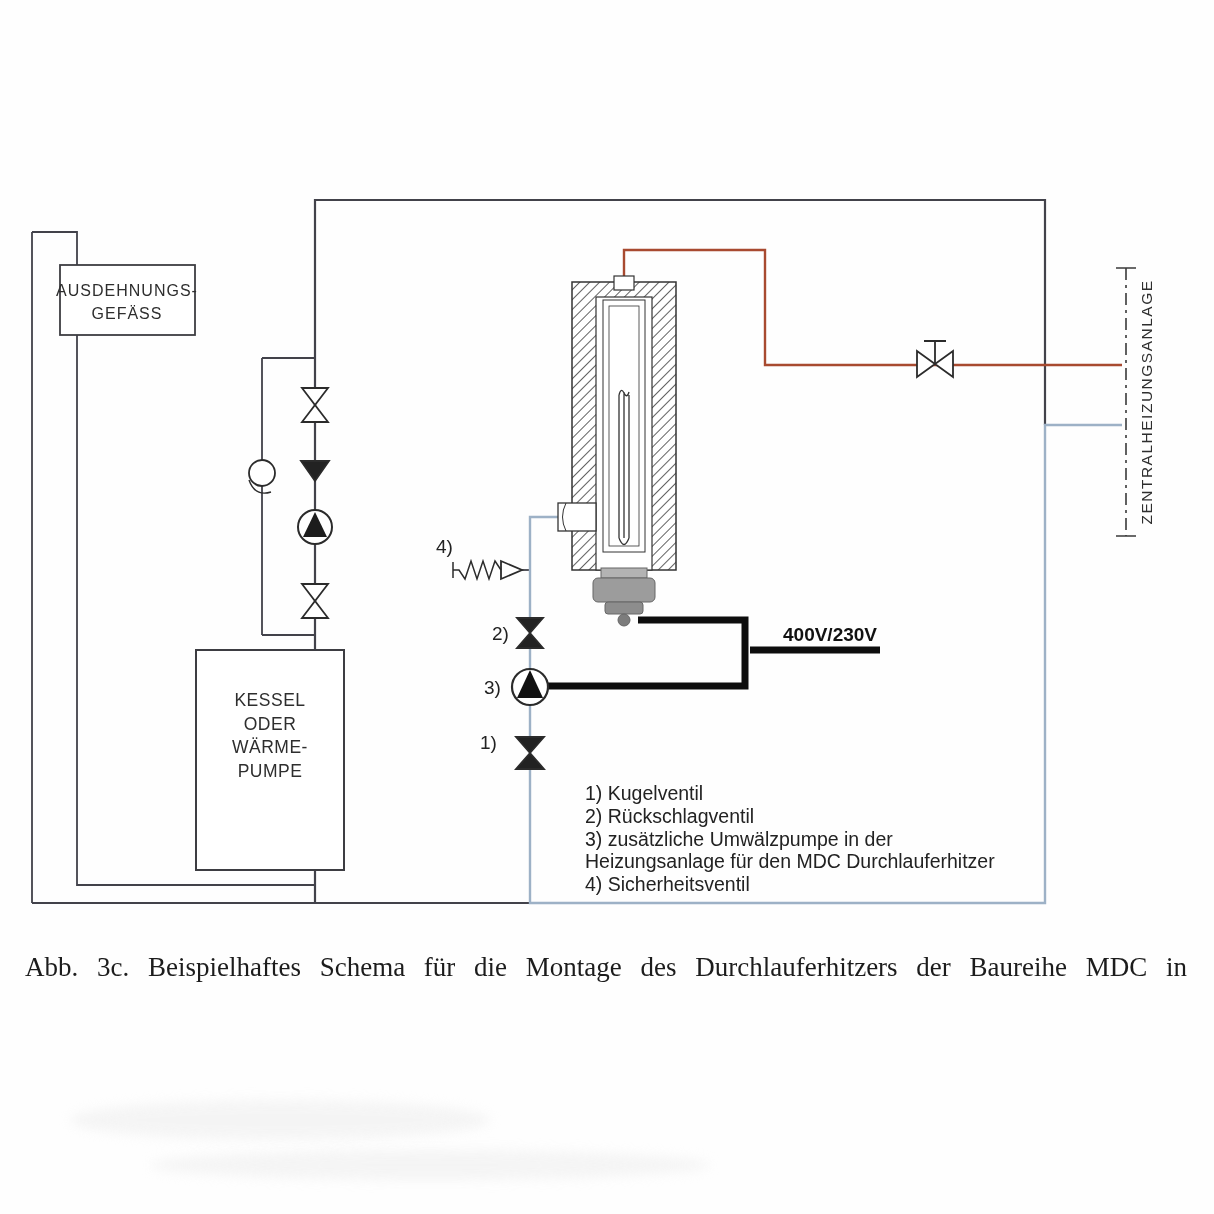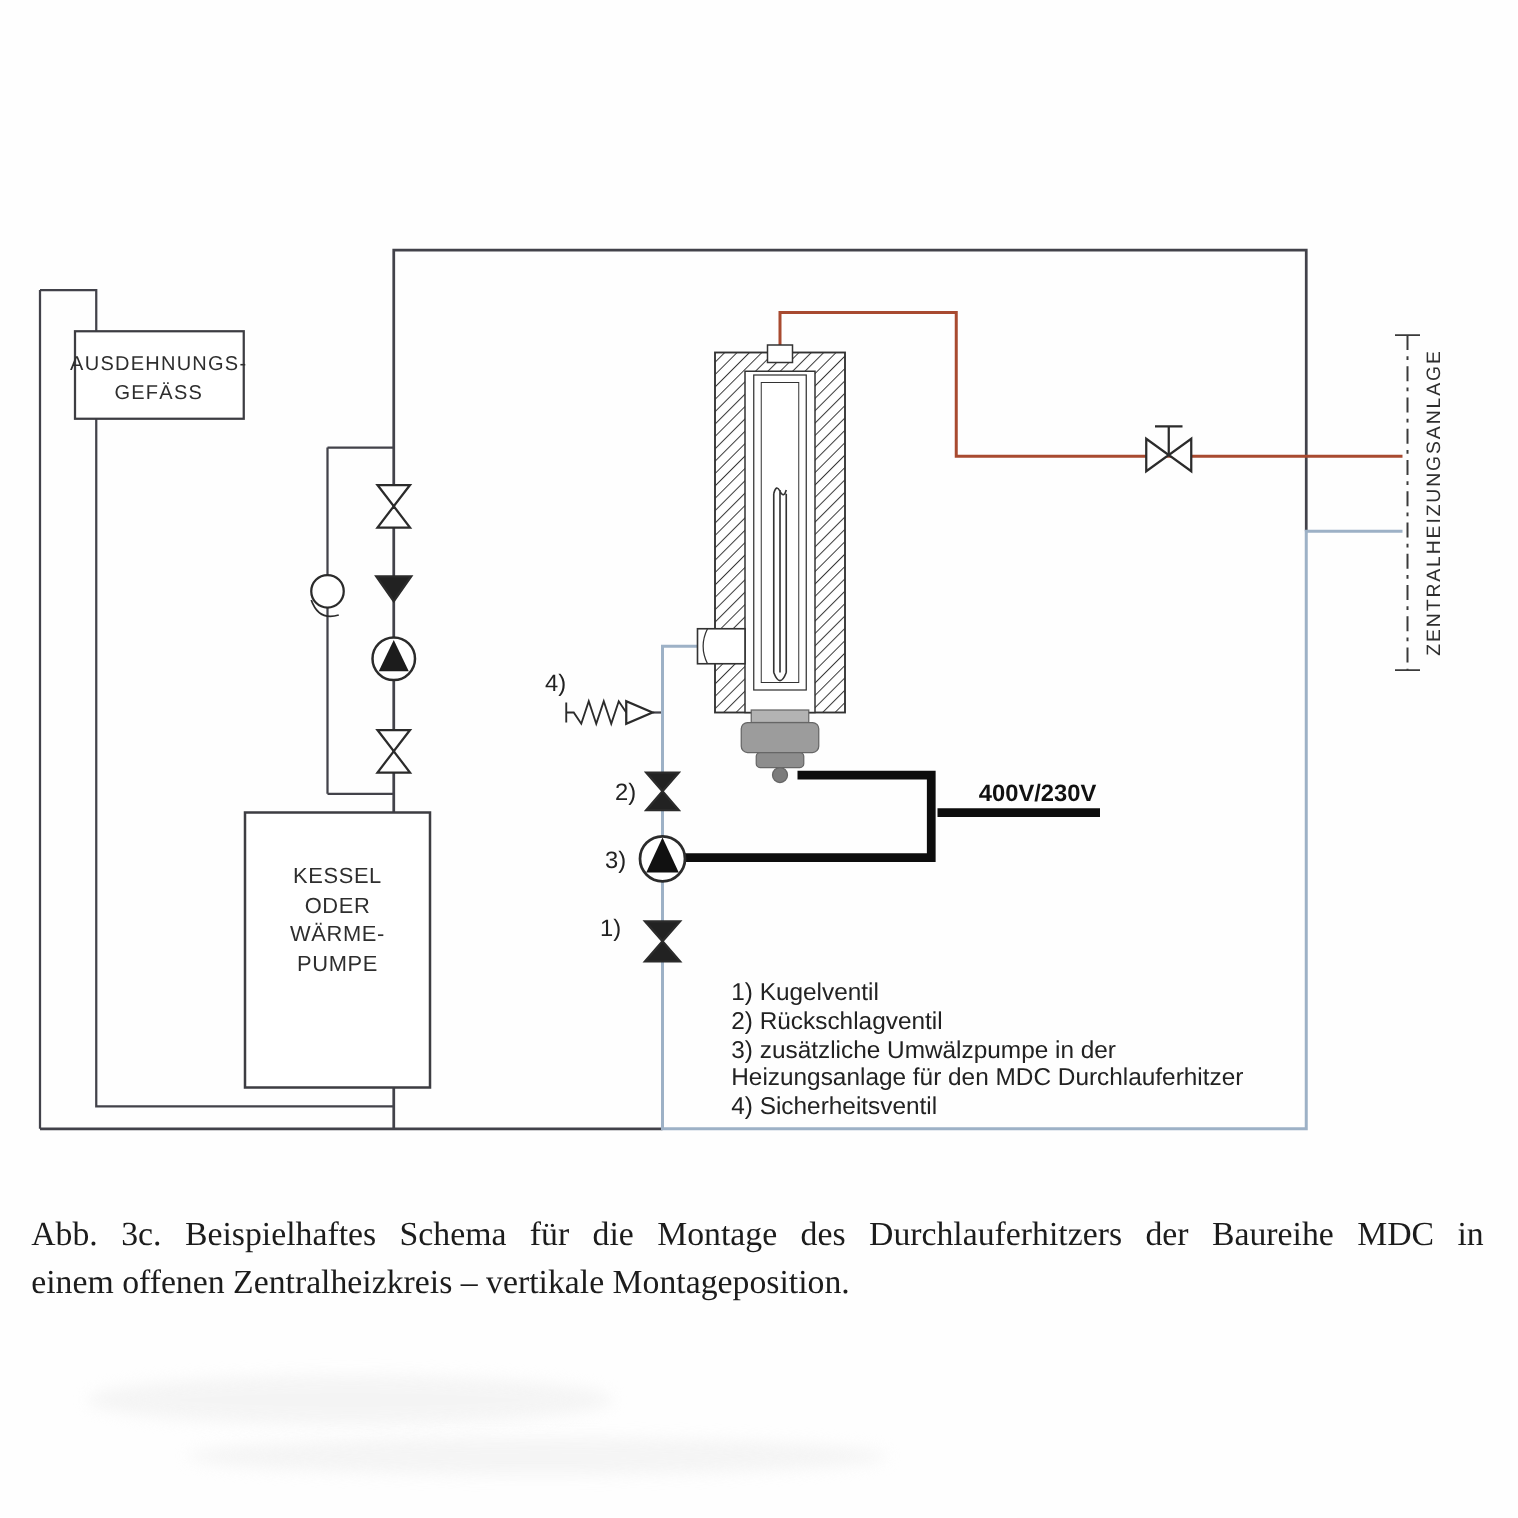--- a/index.html
+++ b/index.html
@@ -1,21 +1,21 @@
 <!DOCTYPE html>
 <html><head>
 <meta charset="utf-8">
 <style>
   html,body{margin:0;padding:0;background:#ffffff;}
   .page{position:relative;width:1214px;height:1214px;background:#fefefe;overflow:hidden;
         font-family:"Liberation Sans",sans-serif;}
   svg{position:absolute;left:0;top:0;}
   .caption{position:absolute;left:25px;top:948px;width:1162px;color:#1c1c1c;
            font-family:"Liberation Serif",serif;font-size:27px;line-height:38px;}
-  .caption .l1{text-align:justify;text-align-last:justify;margin-top:20px;}
+  .caption .l1{text-align:justify;text-align-last:justify;}
   .caption .l2{text-align:left;}
   .artifact{position:absolute;background:#f1f1f1;border-radius:50%;filter:blur(6px);opacity:.7;}
 </style>
 </head>
 <body>
 
 <div class="page">
 
   <svg width="1214" height="1214" viewBox="0 0 1214 1214">
     <defs>
@@ -142,19 +142,18 @@
       <text x="585" y="800">1) Kugelventil</text>
       <text x="585" y="823">2) Rückschlagventil</text>
       <text x="585" y="846">3) zusätzliche Umwälzpumpe in der</text>
       <text x="585" y="868">Heizungsanlage für den MDC Durchlauferhitzer</text>
       <text x="585" y="891">4) Sicherheitsventil</text>
     </g>
   </svg>
 
   <div class="caption">
     <div class="l1">Abb. 3c. Beispielhaftes Schema für die Montage des Durchlauferhitzers der Baureihe MDC in</div>
-    <div class="l2">einem offenen Zentralheizkreis – vertikale Montageposition.</div>
   </div>
 
   <div class="artifact" style="left:70px;top:1100px;width:420px;height:40px;"></div>
   <div class="artifact" style="left:150px;top:1150px;width:560px;height:30px;"></div>
 
 </div>
 
 </body></html>

